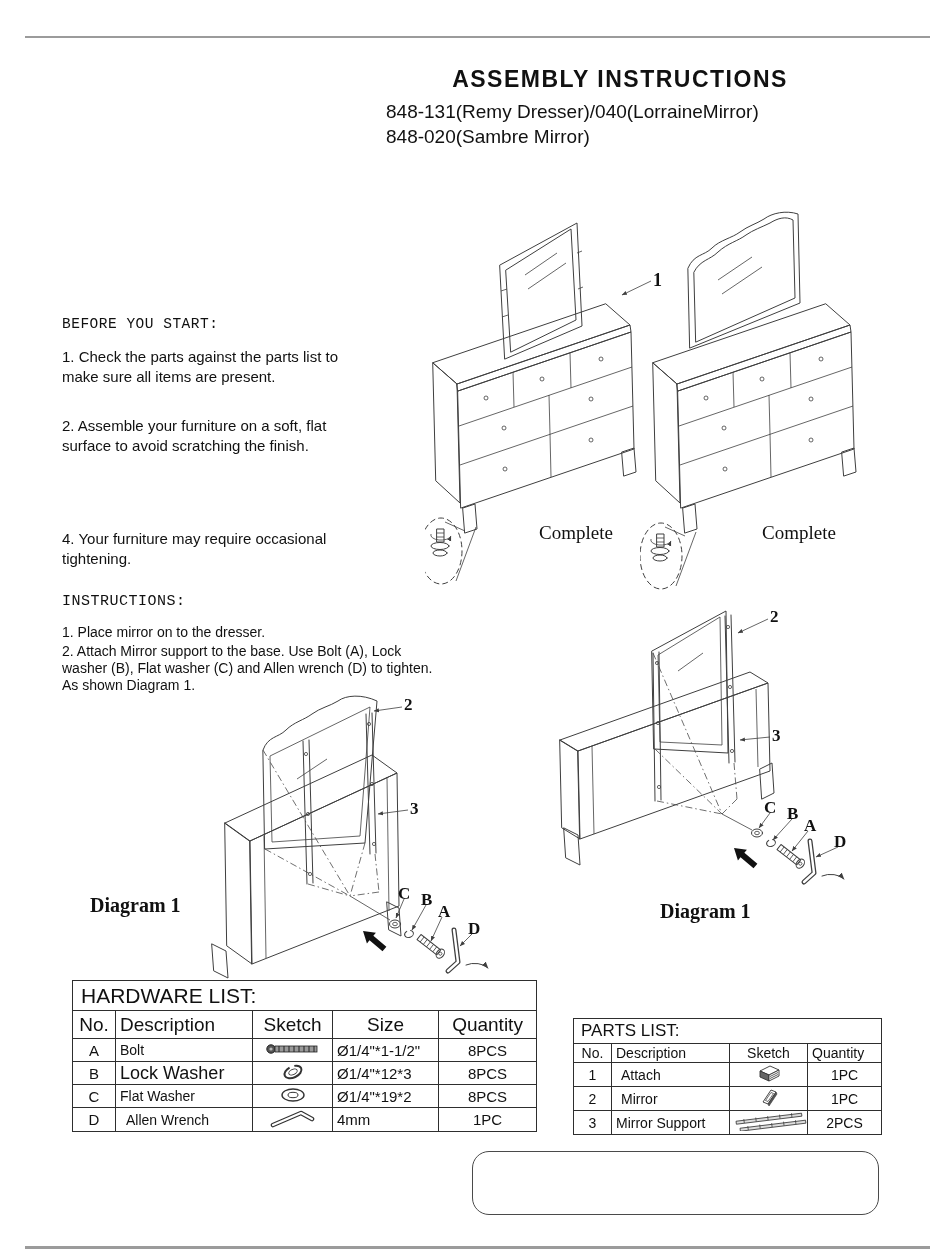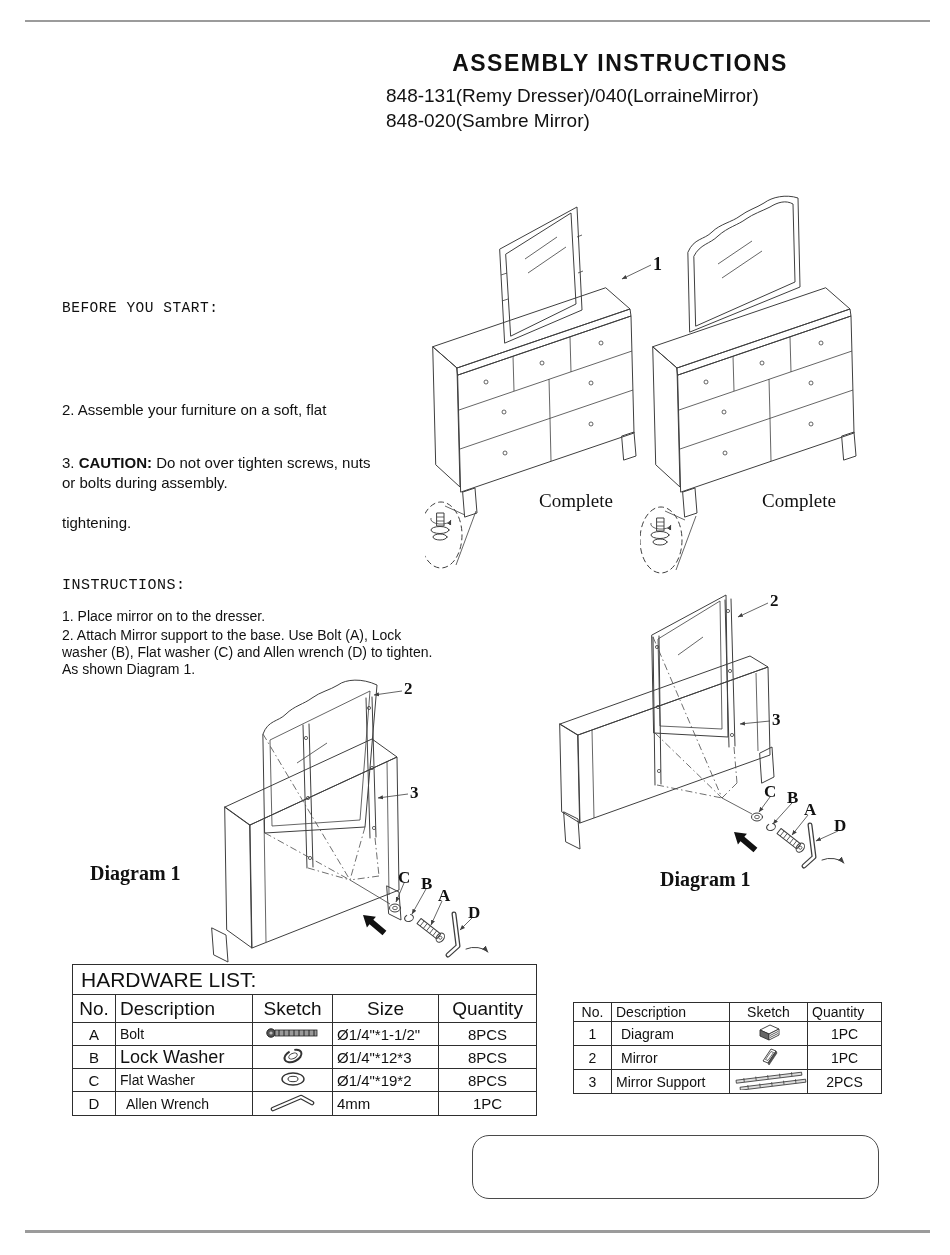--- a/index.html
+++ b/index.html
@@ -1,20 +1,20 @@
 <!DOCTYPE html>
 <html><head>
 <meta charset="utf-8">
 <style>
   html,body { margin:0; padding:0; background:#ffffff; }
   .page {
     position:relative; width:950px; height:1255px; background:#ffffff;
     font-family:"Liberation Sans", sans-serif; color:#111; overflow:hidden;
   }
-  .abs { position:absolute; }
+  .abs { position:absolute;margin-top:16px; }
   .rule { background:#9b9b9b; }
   .mono  { font-family:"Liberation Mono", monospace; }
   .doc-title { font-size:23px; font-weight:bold; letter-spacing:1.5px; text-align:center; white-space:nowrap; }
   .doc-sub { font-size:19px; white-space:nowrap; }
   .sec-head { font-size:14.5px; letter-spacing:0.5px; white-space:nowrap; }
   .para { font-size:15px; line-height:20px; }
   .para div { white-space:nowrap; }
   .steps { font-size:14px; }
   .steps div { position:absolute; white-space:nowrap; }
   .caption { font-family:"Liberation Serif", serif; font-size:19px; }
@@ -52,28 +52,30 @@
   </svg>
 
   <div class="abs rule" style="left:25px; top:20px; width:905px; height:2px;"></div>
   <div class="abs rule" style="left:25px; top:1230px; width:905px; height:3px;"></div>
 
   <div class="abs doc-title" style="left:405px; top:50px; width:430px;">ASSEMBLY INSTRUCTIONS</div>
   <div class="abs doc-sub" style="left:386px; top:85px;">848-131(Remy Dresser)/040(LorraineMirror)</div>
   <div class="abs doc-sub" style="left:386px; top:110px;">848-020(Sambre Mirror)</div>
 
   <div class="abs mono sec-head" style="left:62px; top:300px;">BEFORE YOU START:</div>
+  <div class="abs para" style="left:62px; top:331px;">
+    <div>1. Check the parts against the parts list to</div>
+      <div>make  sure all items are present.</div>
+  </div>
   <div class="abs para" style="left:62px; top:400px;">
     <div>2. Assemble your furniture on a soft, flat</div>
-  </div>
-  <div class="abs para" style="left:62px; top:453px;">
-    <div><span>3. </span><b>CAUTION:</b><span> Do not over tighten screws, nuts</span></div>
-    <div>or bolts during assembly.</div>
+      <div>surface to avoid scratching the finish.</div>
   </div>
   <div class="abs para" style="left:62px; top:513px;">
+    <div>4. Your furniture may require occasional</div>
       <div>tightening.</div>
   </div>
 
   <div class="abs mono sec-head" style="left:62px; top:577px; font-size:15px;">INSTRUCTIONS:</div>
   <div class="abs steps" style="left:62px; top:0px;">
     <div style="left:0; top:608px;">1. Place mirror on to the dresser.</div>
     <div style="left:0; top:627px;">2. Attach Mirror support to the base. Use Bolt (A), Lock</div>
     <div style="left:0; top:644px;">washer (B), Flat washer (C) and Allen wrench (D) to tighten.</div>
     <div style="left:0; top:661px;">As shown Diagram 1.</div>
   </div>
@@ -417,29 +419,32 @@
     </table>
 
   <table class="abs pl" style="left:573px; top:1002px; width:308px;">
     <colgroup>
         <col style="width:38px">
         <col style="width:118px">
         <col style="width:78px">
         <col style="width:74px">
       </colgroup>
     <tbody>
+        <tr>
+          <td class="t-title" colspan="4">PARTS LIST:</td>
+        </tr>
     <tr class="t-head">
       <td class="c">No.</td>
       <td>Description</td>
       <td class="c">Sketch</td>
       <td>Quantity</td>
     </tr>
     <tr class="r">
       <td class="c">1</td>
-      <td style="padding-left:9px;">Diagram</td>
+      <td style="padding-left:9px;">Attach</td>
       <td class="sketch-cell">
         <svg width="26" height="20" viewBox="0 0 26 20">
           <polygon points="4,8 14,3 23,7 13,12" fill="#fff" stroke="#333" stroke-width="0.9"></polygon>
           <polygon points="4,8 13,12 13,18 4,14" fill="#666" stroke="#333" stroke-width="0.9"></polygon>
           <polygon points="13,12 23,7 23,13 13,18" fill="#fff" stroke="#333" stroke-width="0.9"></polygon>
           <line x1="14" y1="13.5" x2="22" y2="9.5" stroke="#333" stroke-width="0.8"></line>
           <line x1="14" y1="15.5" x2="22" y2="11.5" stroke="#333" stroke-width="0.8"></line>
         </svg>
       </td>
       <td class="c">1PC</td>

